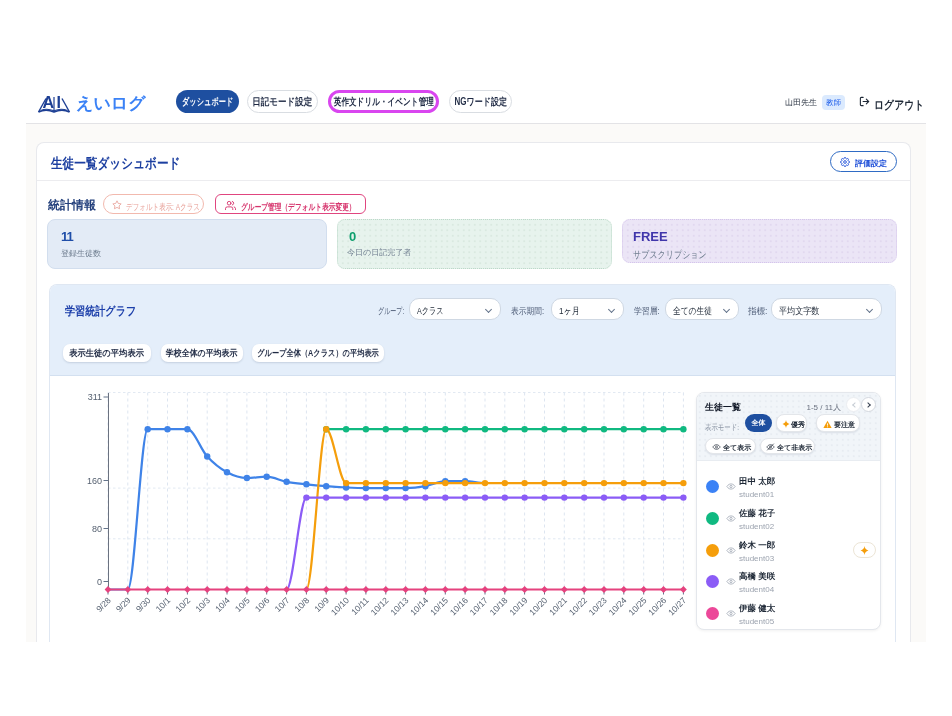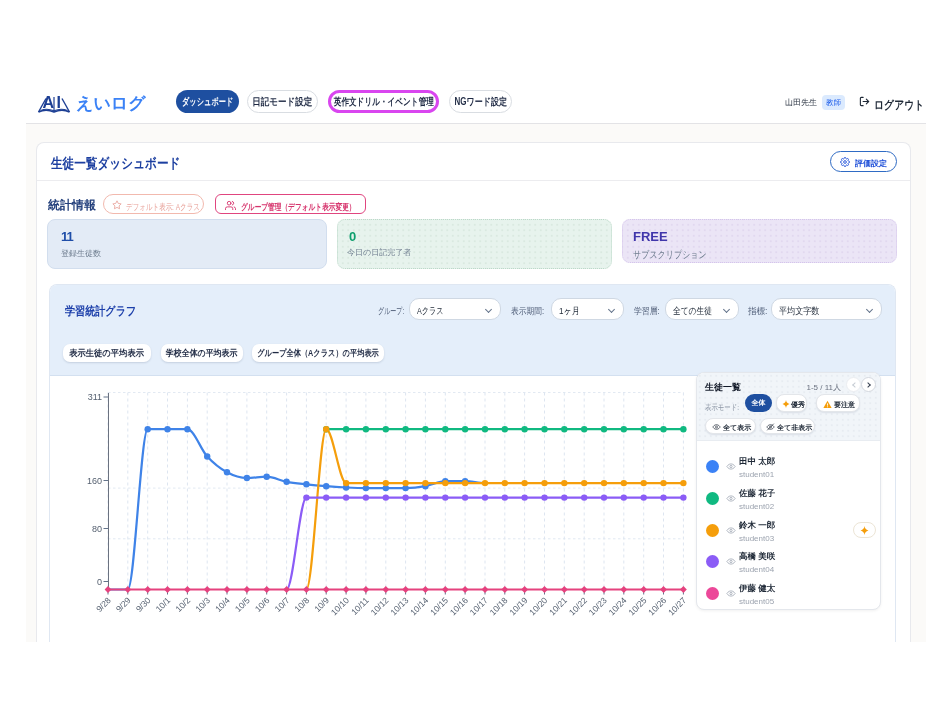--- a/index.html
+++ b/index.html
@@ -352,21 +352,21 @@
       <rect x="493.1" y="211.1" width="4.8" height="4.8" transform="rotate(45 495.5 213.5)" fill="#e5427e"></rect>
       <rect x="512.9" y="211.1" width="4.8" height="4.8" transform="rotate(45 515.3 213.5)" fill="#e5427e"></rect>
       <rect x="532.8" y="211.1" width="4.8" height="4.8" transform="rotate(45 535.2 213.5)" fill="#e5427e"></rect>
       <rect x="552.6" y="211.1" width="4.8" height="4.8" transform="rotate(45 555.0 213.5)" fill="#e5427e"></rect>
       <rect x="572.4" y="211.1" width="4.8" height="4.8" transform="rotate(45 574.8 213.5)" fill="#e5427e"></rect>
       <rect x="592.3" y="211.1" width="4.8" height="4.8" transform="rotate(45 594.7 213.5)" fill="#e5427e"></rect>
       <rect x="612.1" y="211.1" width="4.8" height="4.8" transform="rotate(45 614.5 213.5)" fill="#e5427e"></rect>
       <rect x="632.0" y="211.1" width="4.8" height="4.8" transform="rotate(45 634.4 213.5)" fill="#e5427e"></rect>
     </svg>
 
-  <div id="panel" class="abs" style="left:696px;top:372px;width:185px;height:238px;background:#fff;border:1px solid #e4e7ec;border-radius:8px;box-shadow:0 1px 3px rgba(0,0,0,0.06);">
+  <div id="panel" class="abs" style="left:696px;top:392px;width:185px;height:238px;background:#fff;border:1px solid #e4e7ec;border-radius:8px;box-shadow:0 1px 3px rgba(0,0,0,0.06);">
     <div class="abs" style="left:0;top:0;width:183px;height:68px;background:#f1f5f9;background-image:radial-gradient(#e2e7ee 0.6px, transparent 0.75px);background-size:5.5px 5.5px;border-bottom:1px solid #e8ecf1;border-radius:7px 7px 0 0;"></div>
     <div class="abs" style="left:8px;top:8px;font-size:9px;font-weight:bold;color:#111827;">生徒一覧</div>
     <div class="abs" style="left:96px;top:9px;width:48px;font-size:8px;color:#6b7280;text-align:right;">1-5 / 11人</div>
     <div class="abs pgbtn" style="left:149px;top:4px;border-color:#ebedf1;">
         <i style="border-color:#c6ccd4;transform:rotate(135deg);margin-left:1px;"></i>
       </div>
     <div class="abs pgbtn" style="left:164px;top:4px;">
         <i style="transform:rotate(-45deg);margin-left:-1px;"></i>
       </div>
     <div class="abs" style="left:8px;top:29px;font-size:8px;color:#8a94a3;"><span class="sxl" style="transform:scaleX(0.8);">表示モード:</span></div>

